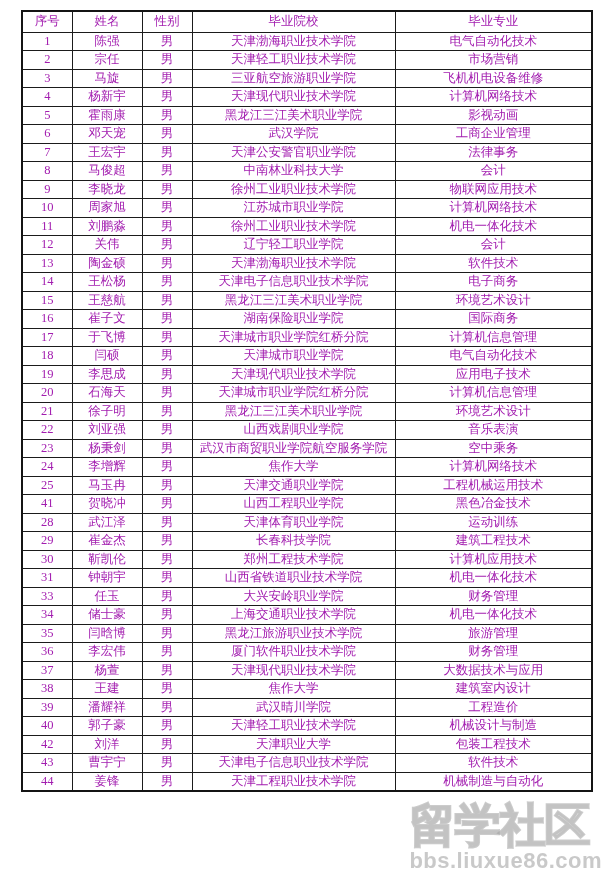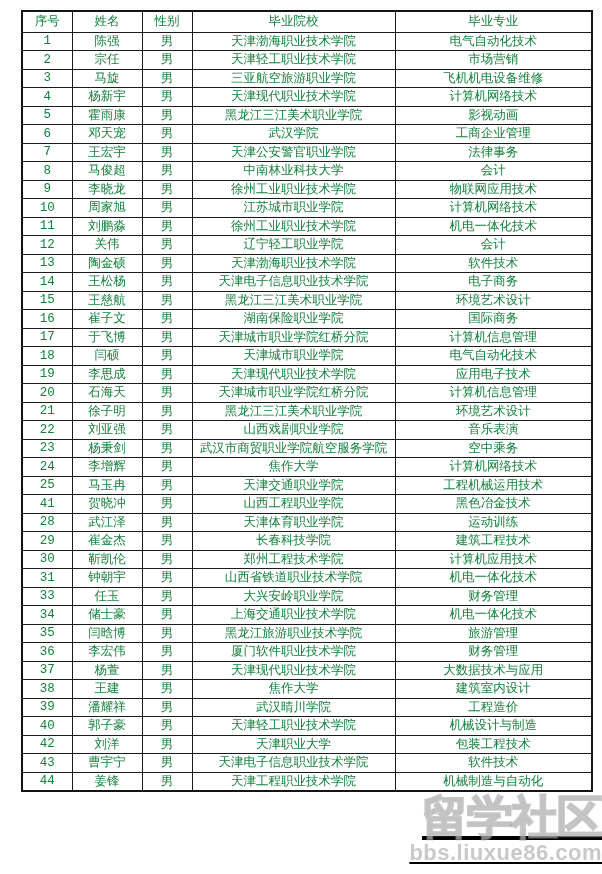--- a/index.html
+++ b/index.html
@@ -15,43 +15,40 @@
     font-family: "Liberation Serif", "DejaVu Serif", serif;
   }
   .doc-table {
     position: absolute;
     left: 21px;
     top: 10px;
     width: 570px;
     border-collapse: collapse;
     table-layout: fixed;
     border: 2px solid #141414;
-    color: #15803d;
-    font-family: Liberation Mono, monospace;
+    color: #a21caf;
   }
   .doc-table th, .doc-table td {
     border: 1px solid #1b1b1b;
     text-align: center;
     vertical-align: middle;
     padding: 0 1px;
     font-size: 12.5px;
     font-weight: normal;
     white-space: nowrap;
     overflow: hidden;
   }
   .doc-table thead tr { height: 21px; }
   .doc-table tbody tr { height: 18.5px; }
   .watermark {
     position: absolute;
     right: 0px;
-    bottom: 10px;
-    text-align: right;
+    bottom: 2px;
     pointer-events: none;
     line-height: 1;
-    text-decoration: underline;
   }
   .wm-logo {
     font-family: "Liberation Sans", "DejaVu Sans", sans-serif;
     font-size: 46px;
     font-weight: bold;
     letter-spacing: -1px;
     color: rgba(215, 215, 215, 0.45);
     -webkit-text-stroke: 2px rgba(160, 160, 160, 0.55);
     line-height: 0.95;
   }

